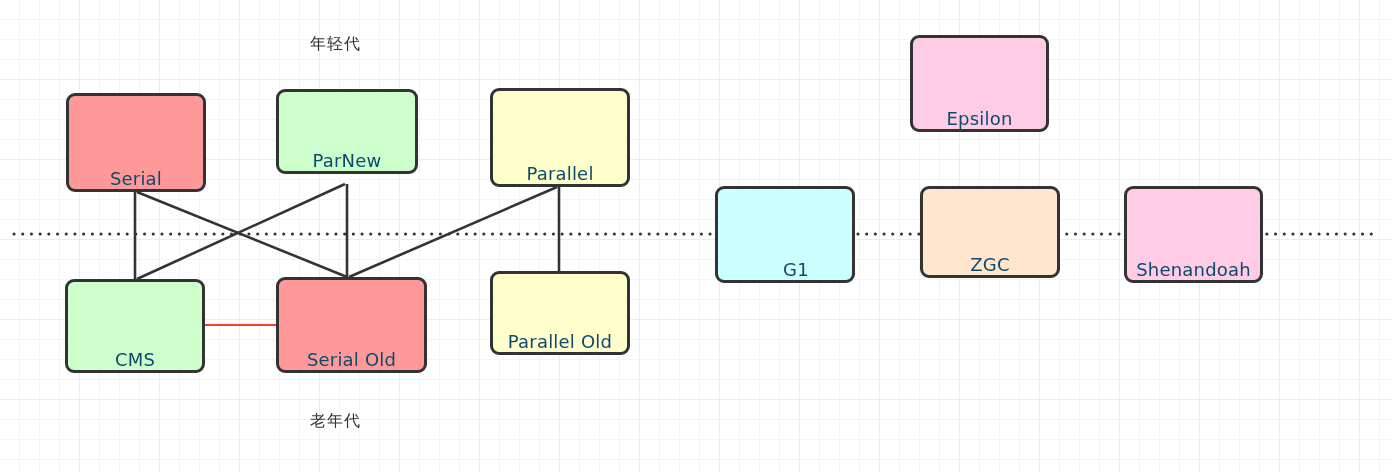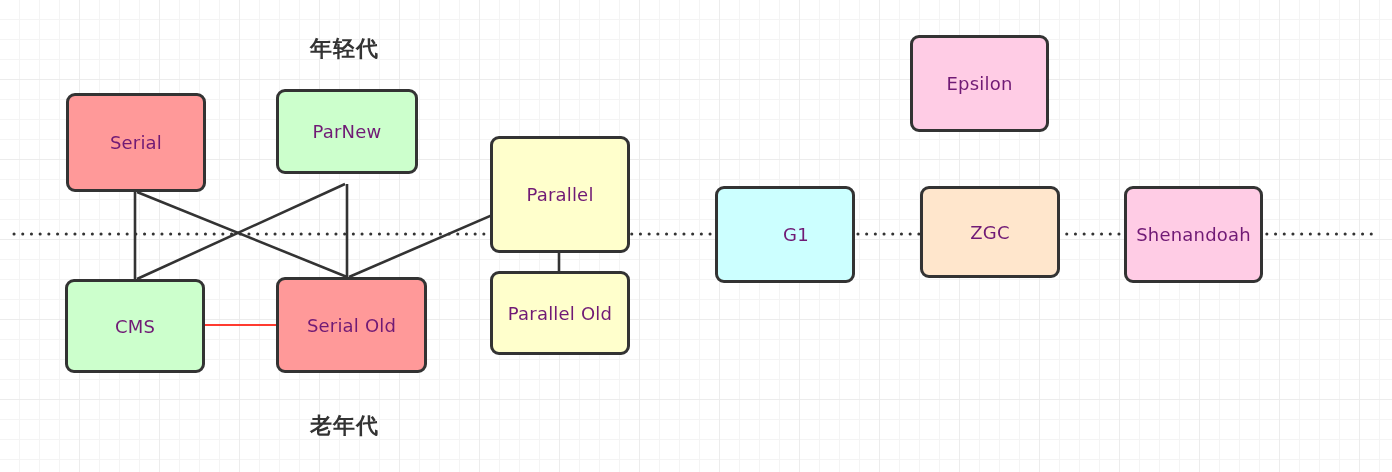--- a/index.html
+++ b/index.html
@@ -28,33 +28,33 @@
     width: 1392px;
     height: 472px;
     pointer-events: none;
   }
   .node {
     position: absolute;
     box-sizing: border-box;
     border: 3px solid #333333;
     border-radius: 9px;
     display: flex;
-    align-items: center;
+    align-items: flex-end;
     justify-content: center;
-    color: #701a75;
+    color: #0c4a6e;
     font-size: 18px;
     letter-spacing: 0.2px;
     text-align: center;
     z-index: 3;
   }
   .zone-label {
     position: absolute;
     color: #333333;
-    font-size: 22px;
-    font-weight: bold;
+    font-size: 16px;
+    font-weight: normal;
     letter-spacing: 1px;
     white-space: nowrap;
     z-index: 2;
   }
 </style>
 </head>
 <body>
 
 <div id="canvas">
 
@@ -73,21 +73,21 @@
 
   <div class="zone-label" style="left: 310px; top: 411px;">老年代</div>
 
   <div id="nodes">
       <div class="node" style="left: 66px; top: 93px; width: 140px; height: 99px; background: rgb(255, 153, 153);">
         <span>Serial</span>
       </div>
       <div class="node" style="left: 276px; top: 89px; width: 142px; height: 85px; background: rgb(204, 255, 204);">
         <span>ParNew</span>
       </div>
-      <div class="node" style="left: 490px; top: 88px; width: 140px; height: 117px; background: rgb(255, 255, 204); margin-top: 48px;">
+      <div class="node" style="left: 490px; top: 88px; width: 140px; height: 99px; background: rgb(255, 255, 204);">
         <span>Parallel</span>
       </div>
       <div class="node" style="left: 65px; top: 279px; width: 140px; height: 94px; background: rgb(204, 255, 204);">
         <span>CMS</span>
       </div>
       <div class="node" style="left: 276px; top: 277px; width: 151px; height: 96px; background: rgb(255, 153, 153);">
         <span>Serial Old</span>
       </div>
       <div class="node" style="left: 490px; top: 271px; width: 140px; height: 84px; background: rgb(255, 255, 204);">
         <span>Parallel Old</span>

